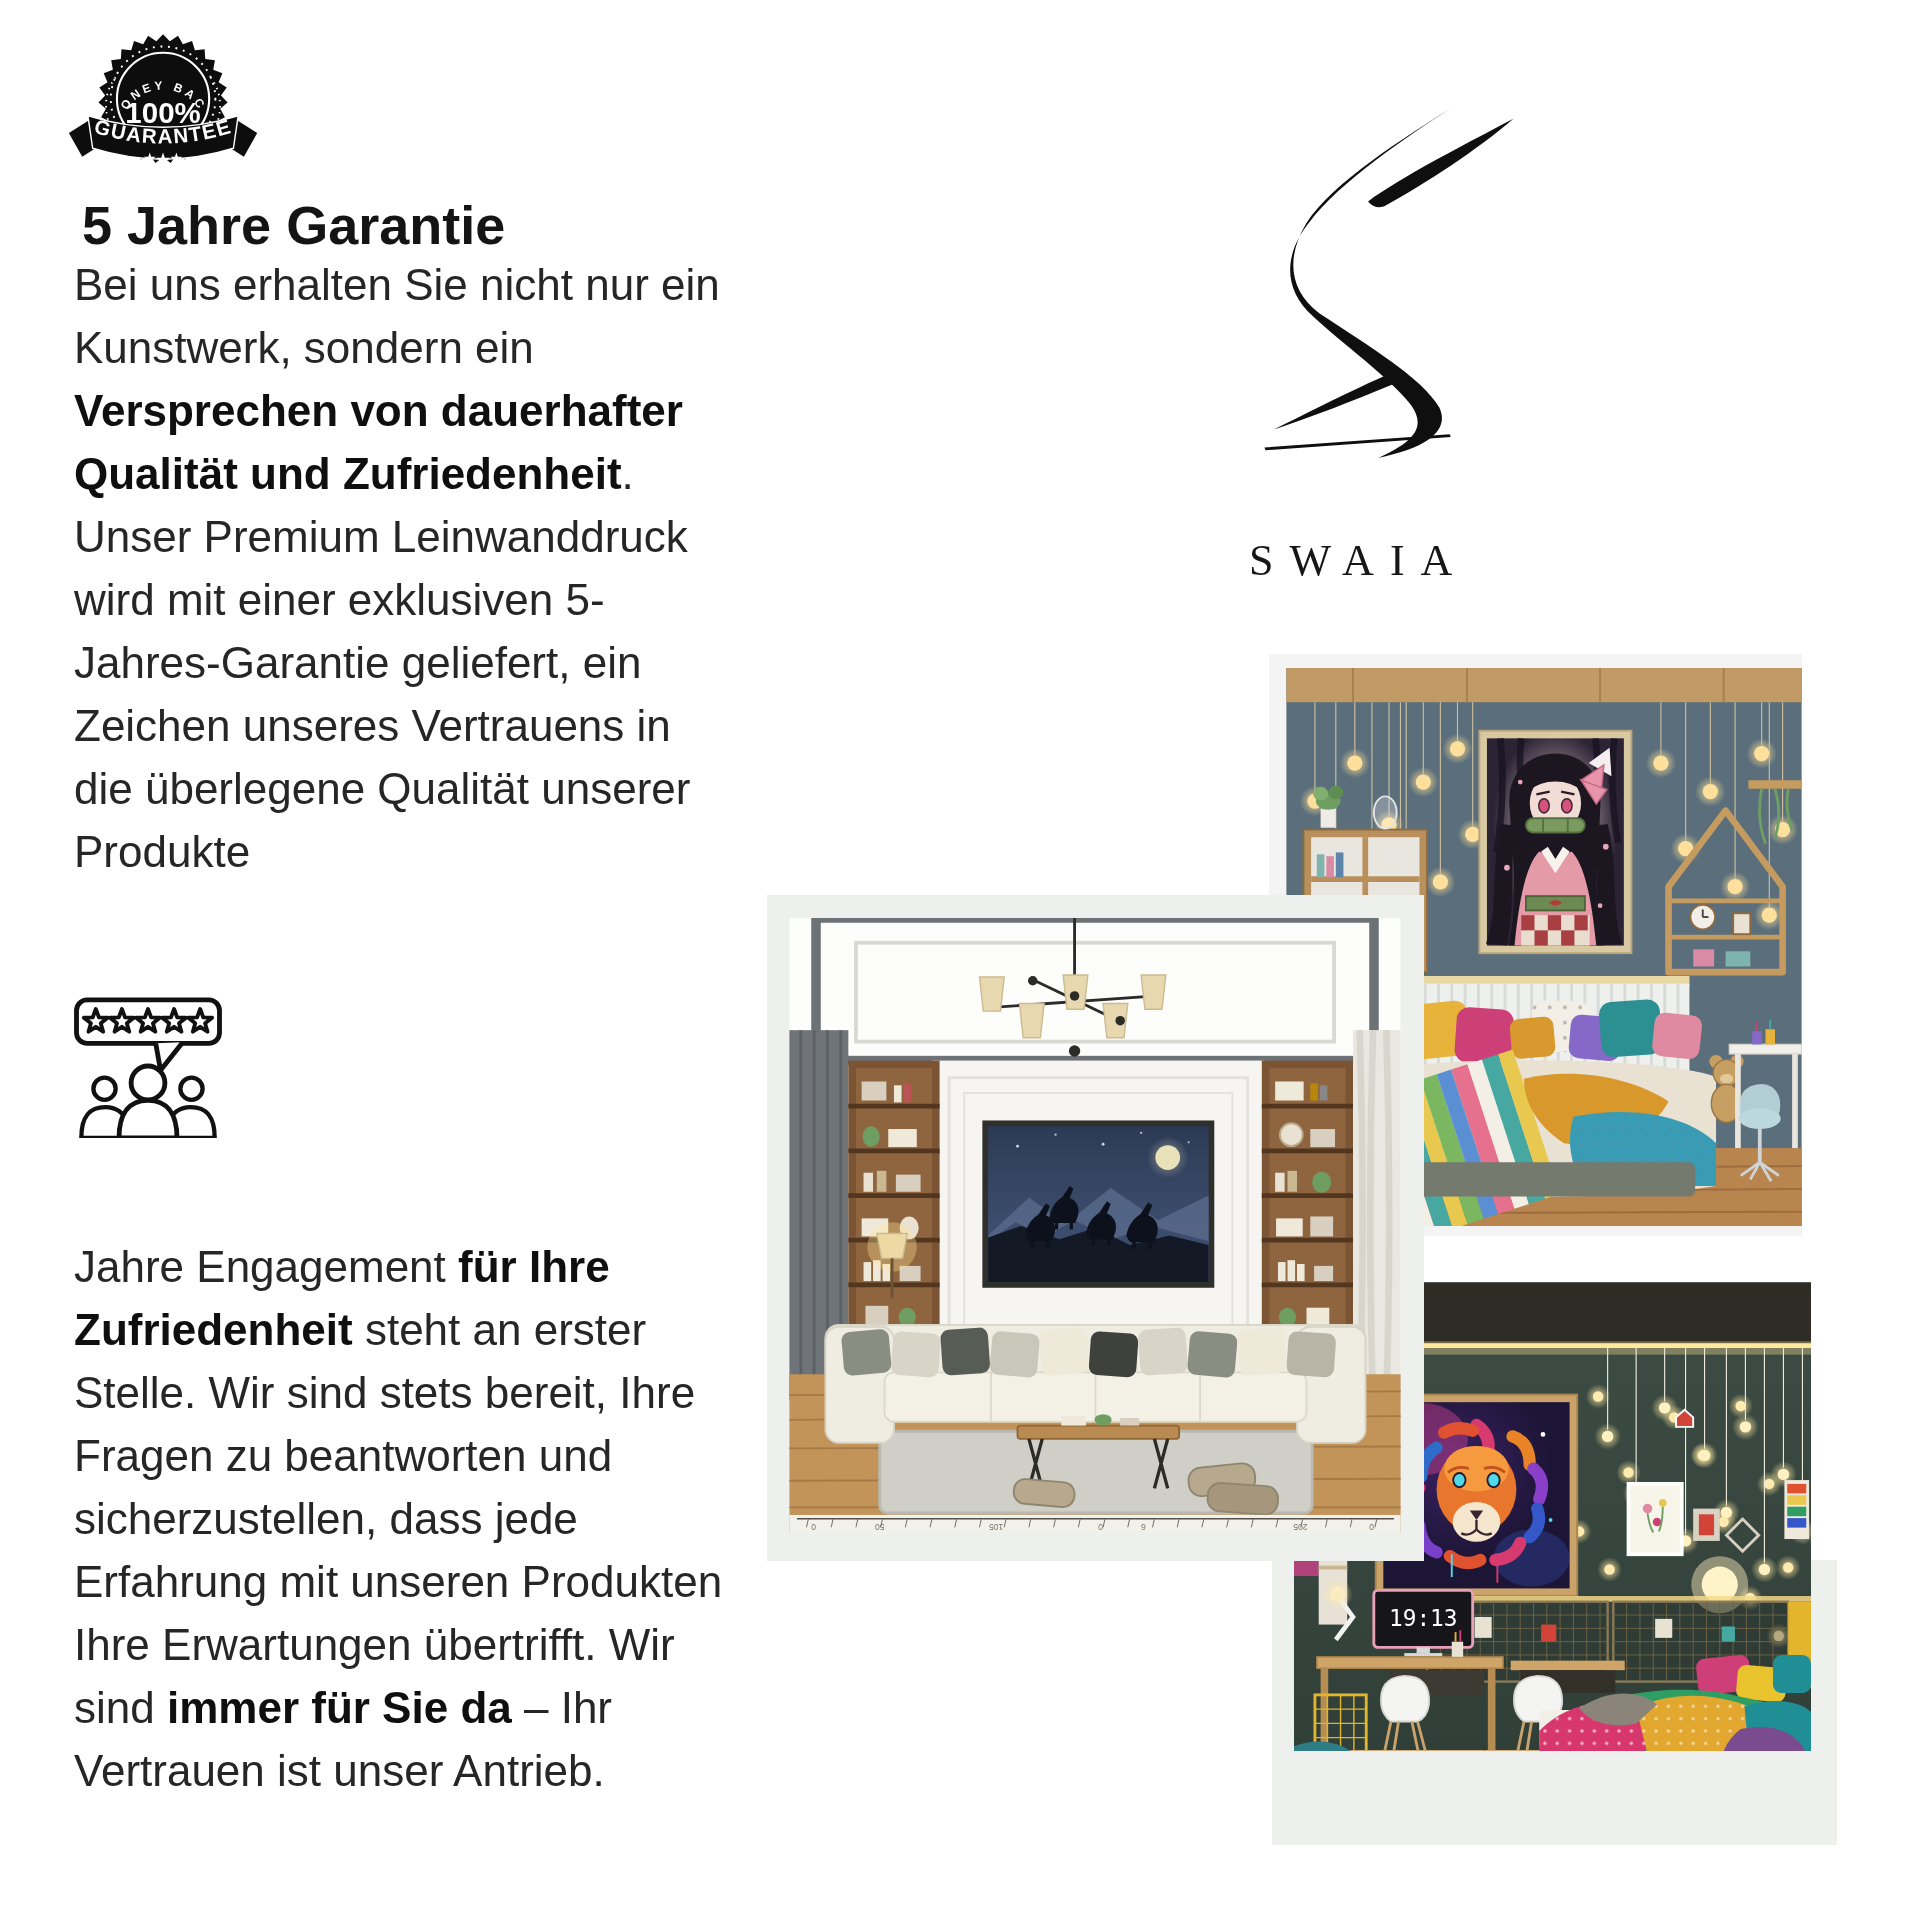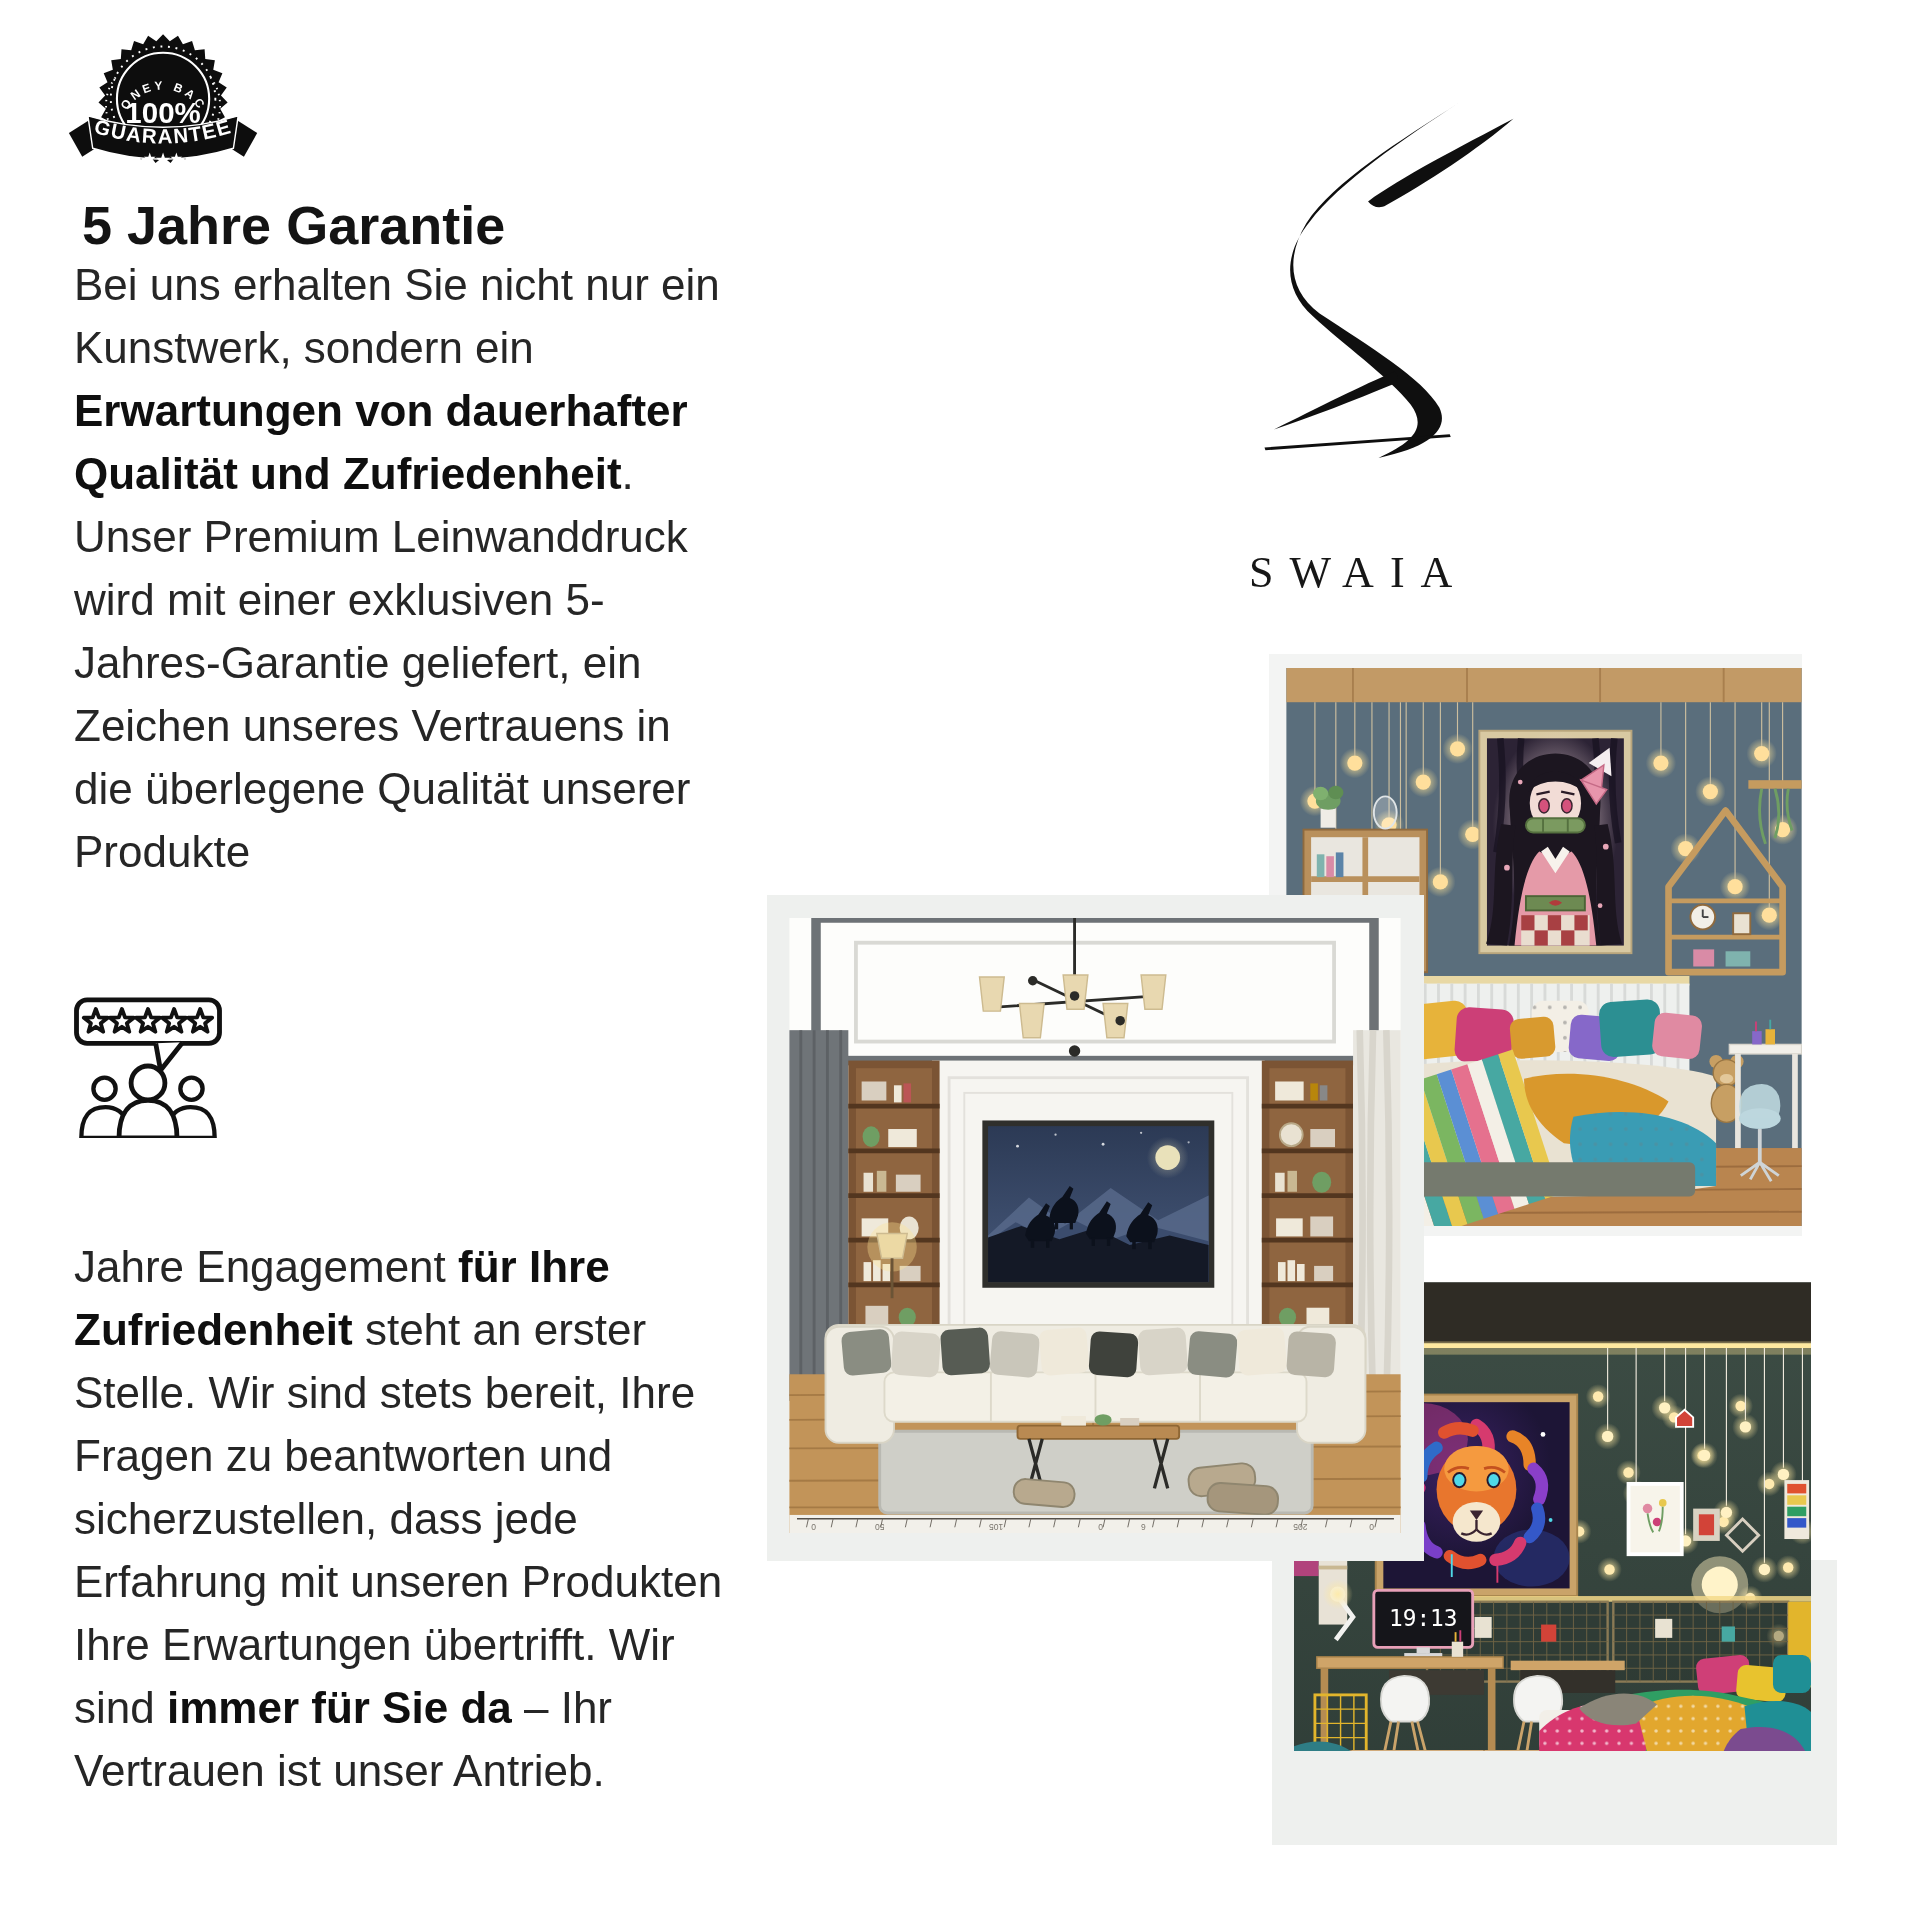--- a/index.html
+++ b/index.html
@@ -42,21 +42,21 @@
     <text font-size="21.5" font-weight="bold" fill="#ffffff" letter-spacing="1.5">
       <textPath href="#ribArc" startOffset="50%" text-anchor="middle">GUARANTEE</textPath>
     </text>
     <polygon fill="#ffffff" points="87.0,126.5 88.5,130.9 93.2,131.0 89.5,133.8 90.8,138.3 87.0,135.6 83.2,138.3 84.5,133.8 80.8,131.0 85.5,130.9"></polygon>
     <polygon fill="#ffffff" points="101.0,126.5 102.9,131.9 108.6,132.0 104.0,135.5 105.7,141.0 101.0,137.7 96.3,141.0 98.0,135.5 93.4,132.0 99.1,131.9"></polygon>
     <polygon fill="#ffffff" points="115.0,126.5 116.5,130.9 121.2,131.0 117.5,133.8 118.8,138.3 115.0,135.6 111.2,138.3 112.5,133.8 108.8,131.0 113.5,130.9"></polygon>
   </svg>
 
   <h1 class="abs head" style="left:74px;top:188px;">5 Jahre Garantie</h1>
   <div class="abs body-text" style="left:74px;top:253px;width:652px;">
-    <span>Bei uns erhalten Sie nicht nur ein Kunstwerk, sondern ein </span><span class="b">Erwartungen von dauerhafter Qualität und Zufriedenheit</span><span>. Unser Premium Leinwanddruck wird mit einer exklusiven 5-Jahres-Garantie geliefert, ein Zeichen unseres Vertrauens in die überlegene Qualität unserer Produkte</span>
+    <span>Bei uns erhalten Sie nicht nur ein Kunstwerk, sondern ein </span><span class="b">Versprechen von dauerhafter Qualität und Zufriedenheit</span><span>. Unser Premium Leinwanddruck wird mit einer exklusiven 5-Jahres-Garantie geliefert, ein Zeichen unseres Vertrauens in die überlegene Qualität unserer Produkte</span>
   </div>
 
   <svg class="abs" style="left:70px;top:995px;" width="156" height="143" viewBox="0 0 160 148">
     <rect x="6" y="5" width="148" height="45" rx="11" fill="#ffffff" stroke="#111" stroke-width="5"></rect>
     <polygon fill="#ffffff" stroke="#111" stroke-width="4" stroke-linejoin="round" points="26.0,14.5 29.2,23.1 38.4,23.5 31.1,29.2 33.6,38.0 26.0,32.9 18.4,38.0 20.9,29.2 13.6,23.5 22.8,23.1"></polygon>
     <polygon fill="#ffffff" stroke="#111" stroke-width="4" stroke-linejoin="round" points="53.0,14.5 56.2,23.1 65.4,23.5 58.1,29.2 60.6,38.0 53.0,32.9 45.4,38.0 47.9,29.2 40.6,23.5 49.8,23.1"></polygon>
     <polygon fill="#ffffff" stroke="#111" stroke-width="4" stroke-linejoin="round" points="80.0,14.5 83.2,23.1 92.4,23.5 85.1,29.2 87.6,38.0 80.0,32.9 72.4,38.0 74.9,29.2 67.6,23.5 76.8,23.1"></polygon>
     <polygon fill="#ffffff" stroke="#111" stroke-width="4" stroke-linejoin="round" points="107.0,14.5 110.2,23.1 119.4,23.5 112.1,29.2 114.6,38.0 107.0,32.9 99.4,38.0 101.9,29.2 94.6,23.5 103.8,23.1"></polygon>
     <polygon fill="#ffffff" stroke="#111" stroke-width="4" stroke-linejoin="round" points="134.0,14.5 137.2,23.1 146.4,23.5 139.1,29.2 141.6,38.0 134.0,32.9 126.4,38.0 128.9,29.2 121.6,23.5 130.8,23.1"></polygon>
     <path d="M88 50 L93 78 L116 49" fill="#ffffff" stroke="#111" stroke-width="5" stroke-linejoin="round"></path>
@@ -75,21 +75,21 @@
   </div>
 
   <svg class="abs" style="left:1255px;top:90px;" width="266" height="409" viewBox="0 0 280 430">
     <path d="M215 13 C153 53 83 96 54 140 C33 175 35 210 68 235 C122 271 175 302 194 334
              C204 355 188 375 130 387 C172 368 179 352 164 331 C140 301 92 267 61 238
              C28 208 31 171 58 138 C88 98 158 50 215 13 Z" fill="#0f0f0f"></path>
     <path d="M272 30 C215 60 153 92 119 117 C124 123 131 125 138 121 C180 98 235 62 272 30 Z" fill="#0f0f0f"></path>
     <path d="M20 357 C66 334 114 310 147 296 C152 301 151 306 144 310 C105 326 60 344 20 357 Z" fill="#0f0f0f"></path>
     <path d="M10 376 L205 362 L206 365 L11 379 Z" fill="#0f0f0f"></path>
   </svg>
-  <div class="abs brand-word" style="left:1249px;top:535px;margin-top:12px;">SWAIA</div>
+  <div class="abs brand-word" style="left:1249px;top:535px;">SWAIA</div>
 
   <div class="card light" style="left:1269px;top:654px;width:533px;height:582px;z-index:1;"></div>
   <div class="card" style="left:1272px;top:1560px;width:565px;height:285px;z-index:1;"></div>
 
   <div class="photo" style="left:1286px;top:668px;width:516px;height:558px;z-index:2;">
   <svg width="516" height="558" viewBox="0 0 542 587">
     <defs>
       <radialGradient id="gwK">
             <stop offset="0%" stop-color="rgba(255,228,150,0.9)"></stop>
             <stop offset="100%" stop-color="rgba(255,228,150,0)"></stop>

